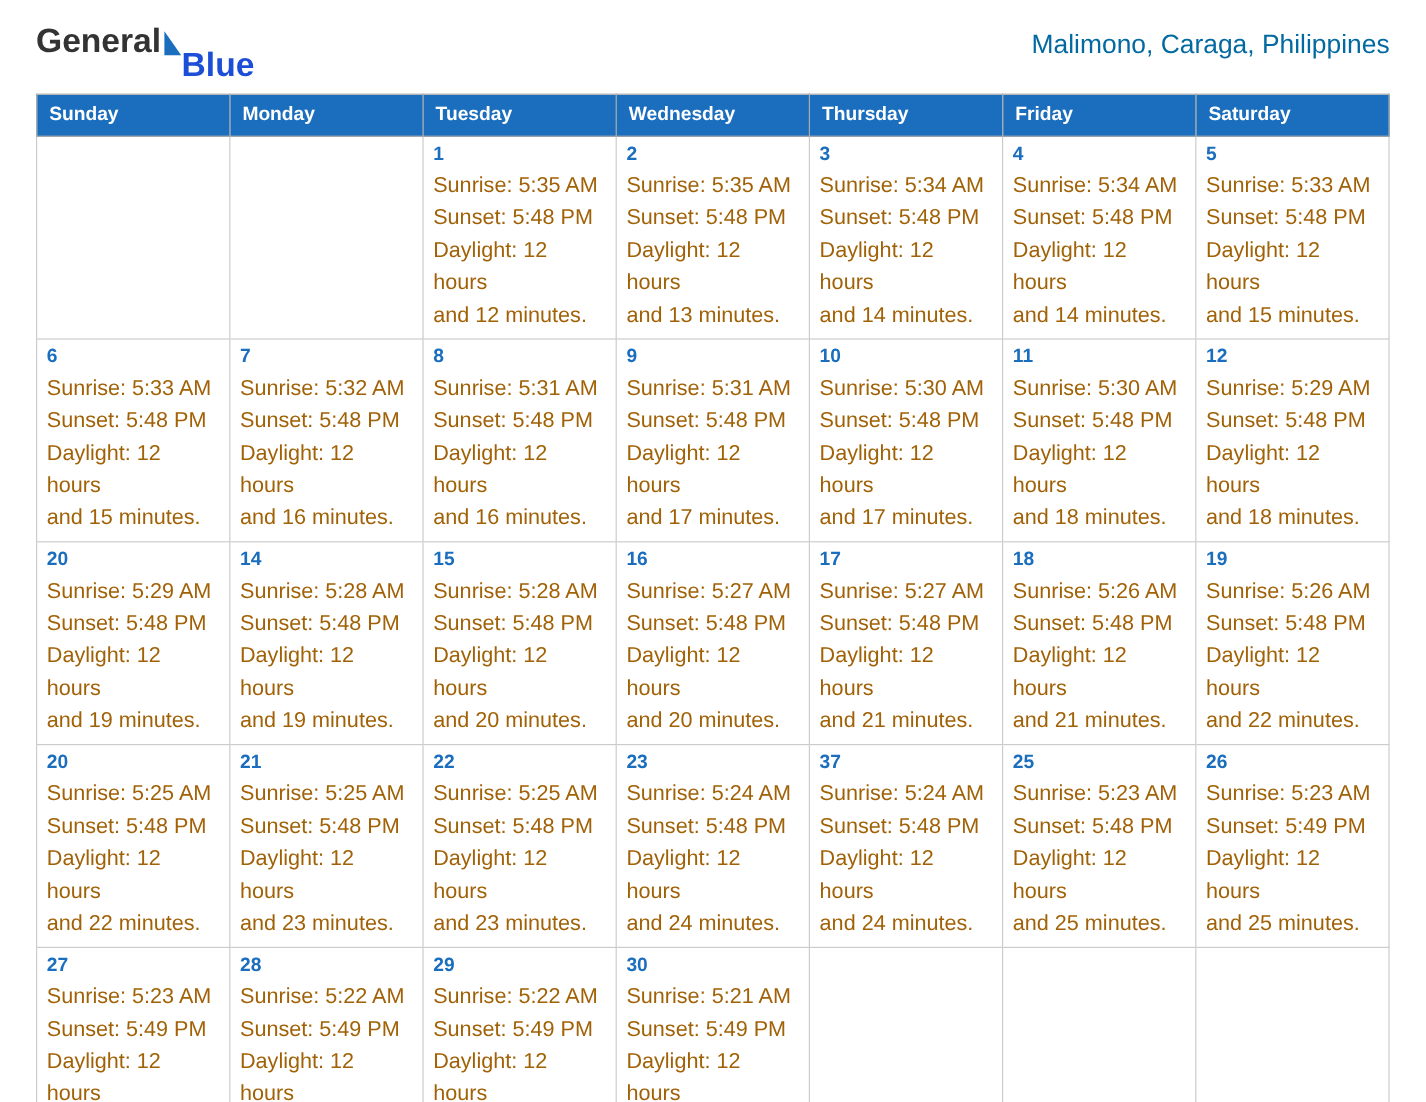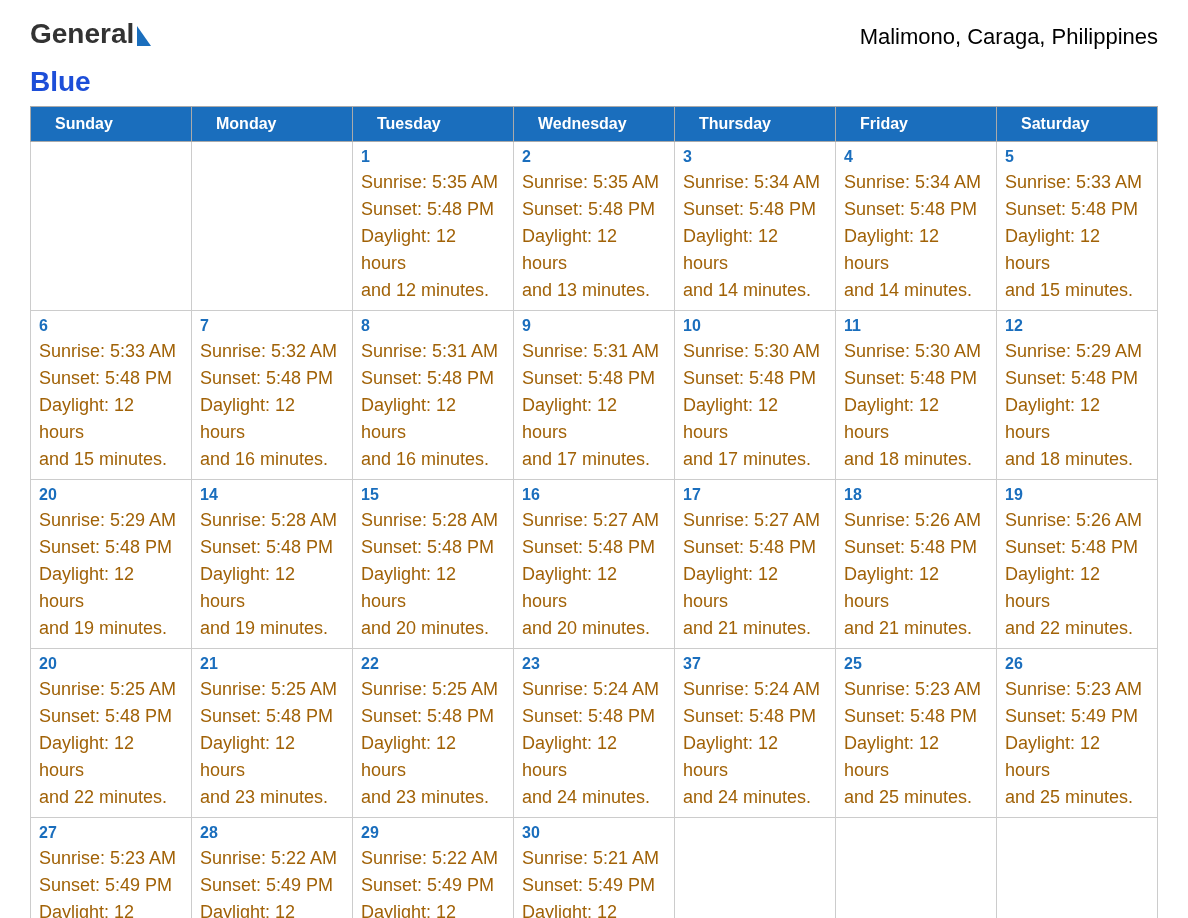--- a/index.html
+++ b/index.html
@@ -11,21 +11,21 @@
       padding: 20px 30px;
     }
     .header {
       display: flex;
       justify-content: space-between;
       align-items: flex-start;
       margin-bottom: 10px;
     }
     .logo {
       display: flex;
-      flex-direction: column;
+      flex-direction: row;
       align-items: flex-start;
     }
     .logo-general {
       font-size: 28px;
       font-weight: bold;
       color: #333;
       line-height: 1;
     }
     .logo-blue {
       font-size: 28px;
@@ -40,34 +40,34 @@
       text-align: right;
     }
     .main-title {
       font-size: 52px;
       font-weight: normal;
       color: #222;
       line-height: 1.1;
     }
     .subtitle {
       font-size: 22px;
-      color: #000000;
+      color: #0369a1;
       margin-top: 4px;
     }
     .calendar {
       width: 100%;
       border-collapse: collapse;
       border: 1px solid #aaa;
     }
     .calendar th {
       background-color: #1a6ebd;
       color: #fff;
       font-size: 16px;
       font-weight: bold;
-      padding: 8px 24px;
+      padding: 8px 10px;
       text-align: left;
       border: 1px solid #aaa;
     }
     .calendar td {
       vertical-align: top;
       border: 1px solid #ccc;
       padding: 6px 8px;
       width: 14.28%;
       min-height: 90px;
       font-size: 13px;

